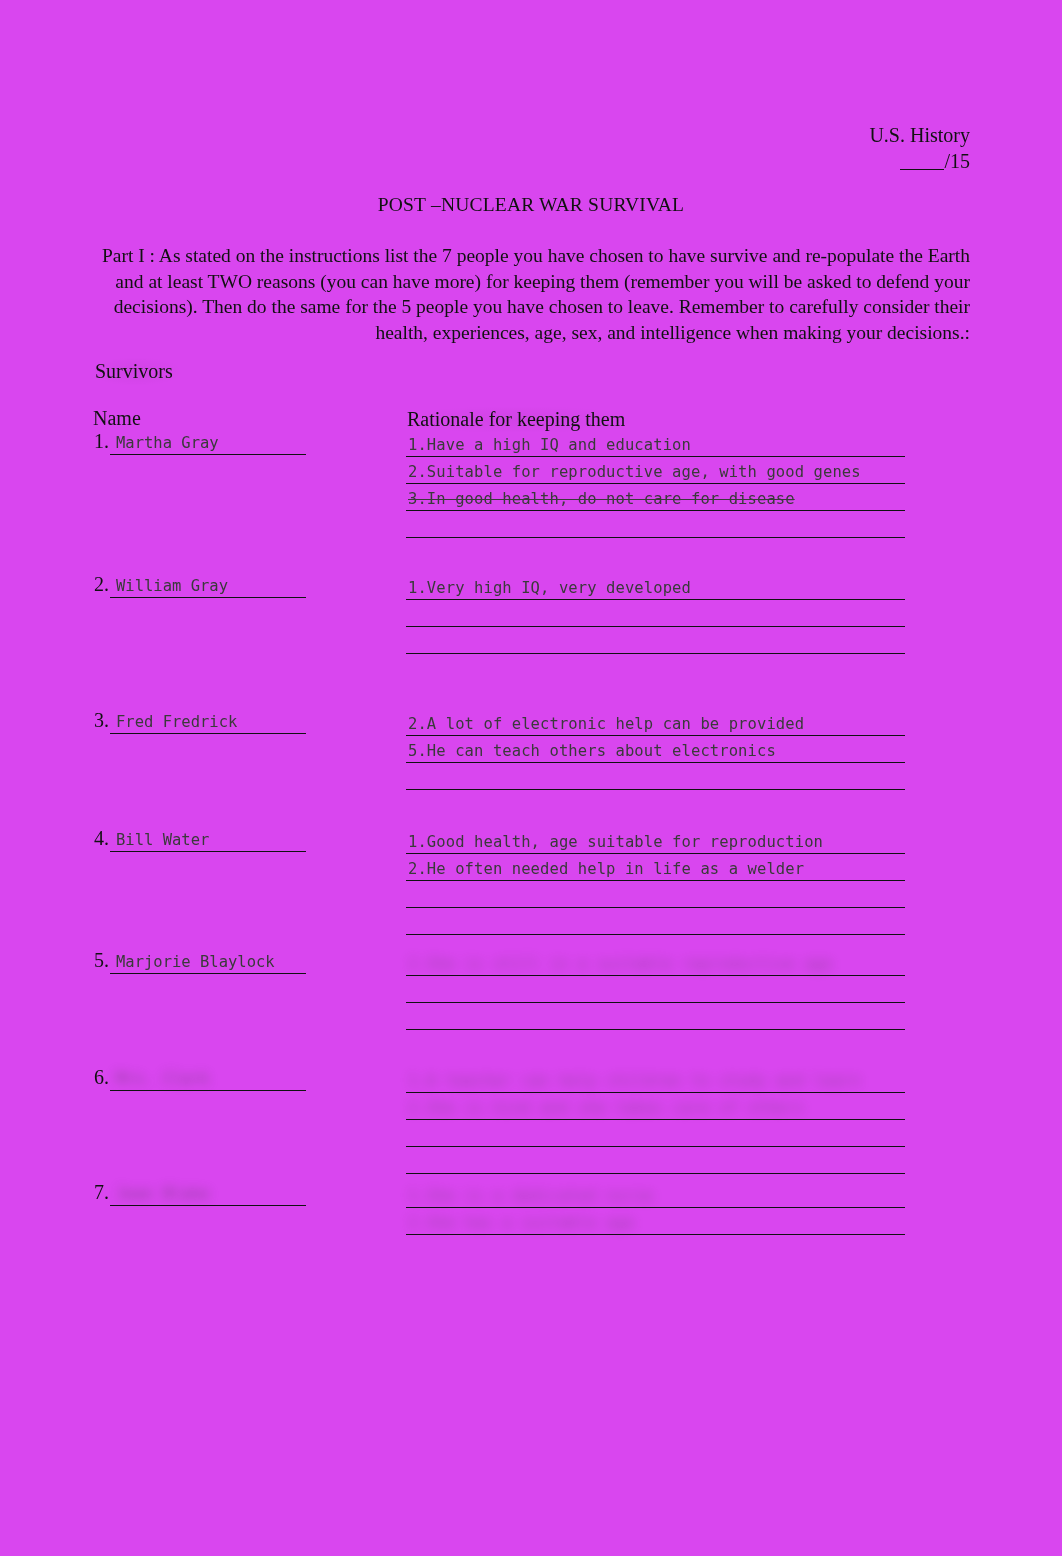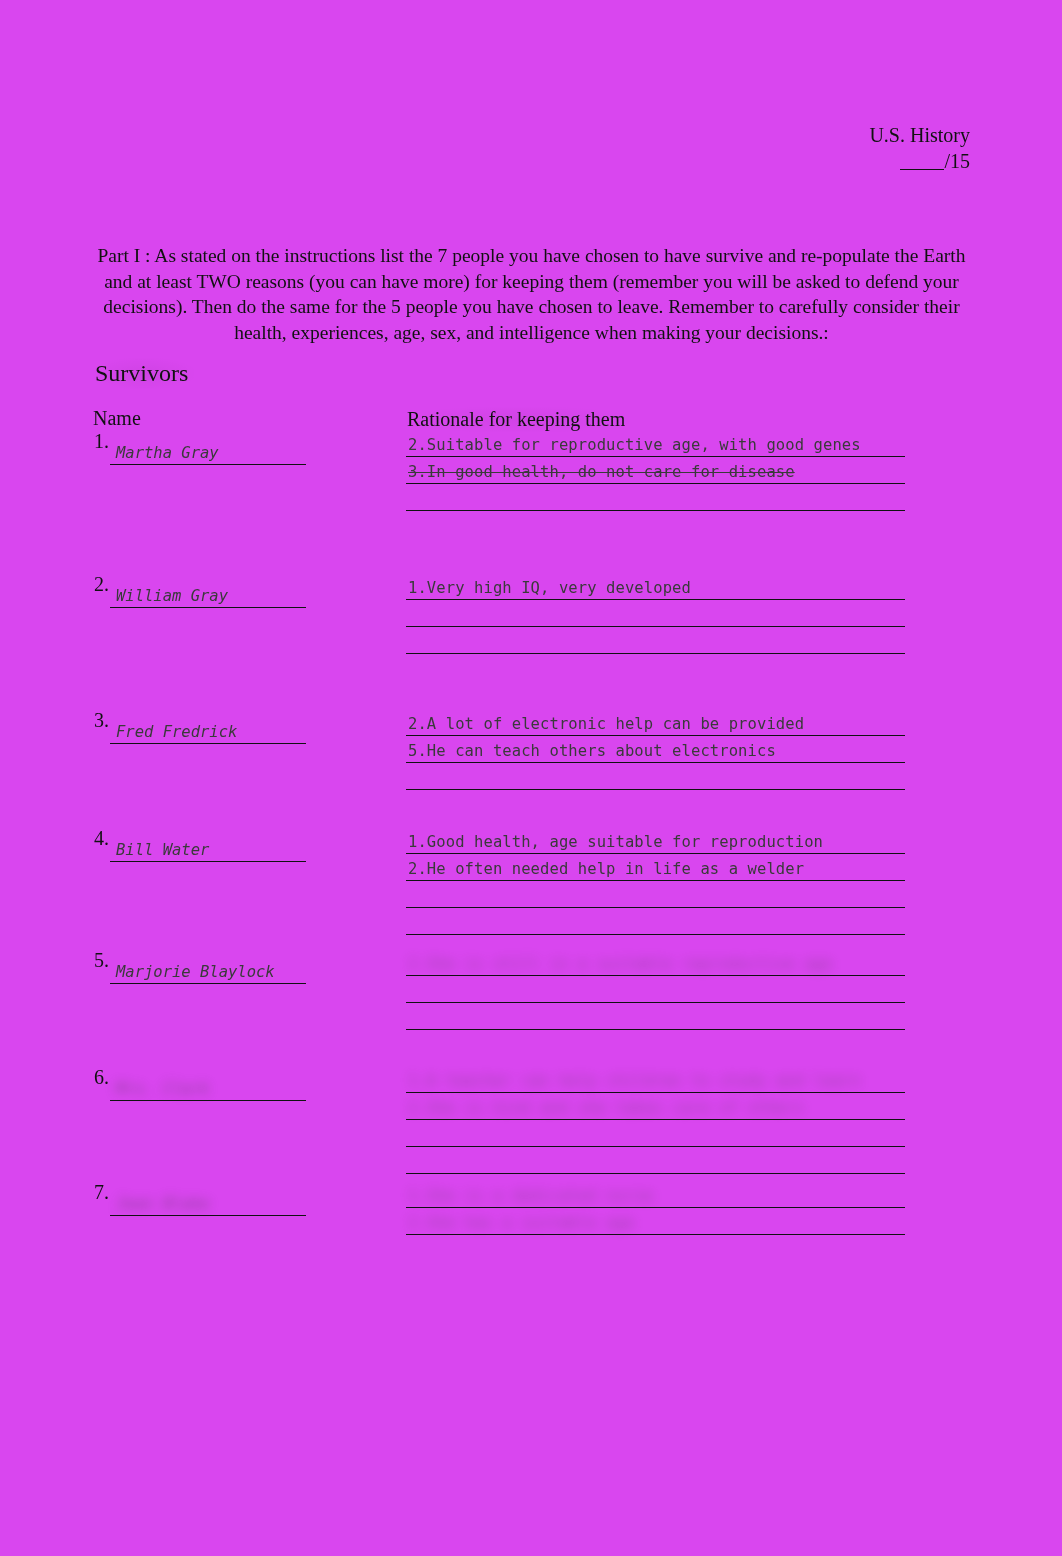--- a/index.html
+++ b/index.html
@@ -50,29 +50,29 @@
   }
 
   
   .instructions {
     position: absolute;
     top: 243px;
     left: 93px;
     width: 877px;
     font-size: 19.5px;
     line-height: 25.5px;
-    text-align: center;
+    text-align: right;
   }
 
   
   .section-heading {
     position: absolute;
     top: 358px;
     left: 93px;
-    font-size: 24px;
+    font-size: 20px;
     background: radial-gradient(ellipse at center, rgba(0,0,0,0.045) 0%, rgba(0,0,0,0.0) 78%);
     padding: 2px 6px 2px 2px;
   }
 
   
   .col-head-name {
     position: absolute;
     top: 407px;
     left: 93px;
     font-size: 20px;
@@ -95,25 +95,24 @@
   .entry-num {
     position: absolute;
     left: 94px;
     top: 0;
     font-size: 20px;
     line-height: 22px;
   }
   .name-slot {
     position: absolute;
     left: 110px;
-    top: 10px;
+    top: 0;
     width: 196px;
     height: 24px;
     border-bottom: 1.5px solid #111;
-    font-style: italic;
   }
   .name-slot .handwriting {
     position: absolute;
     left: 6px;
     bottom: 2px;
     font-family: "DejaVu Sans Mono", "Liberation Mono", monospace;
     font-size: 15.5px;
     color: #3a3a3a;
     white-space: nowrap;
   }
@@ -159,36 +158,40 @@
 </head>
 <body>
 
 <div class="page">
 
   <div class="header-block">
     <span class="course">U.S. History</span>
     <span class="score"><span class="blank"></span><span>/15</span></span>
   </div>
 
+  <div class="doc-title">POST –NUCLEAR WAR SURVIVAL</div>
 
   <div class="instructions">Part I : As stated on the instructions list the 7 people you have chosen to have survive and re-populate the Earth and at least TWO reasons (you can have more) for keeping them (remember you will be asked to defend your decisions). Then do the same for the 5 people you have chosen to leave. Remember to carefully consider their health, experiences, age, sex, and intelligence when making your decisions.:</div>
 
   <div class="section-heading">Survivors</div>
 
   <div class="col-head-name">Name</div>
   <div class="col-head-rationale">Rationale for keeping them</div>
 
   <div id="entries-root">
       <div class="entry" style="top: 430px;">
         <div class="entry-num">1.</div>
         <div class="name-slot">
           <span class="handwriting">Martha Gray</span>
         </div>
         <div class="rationale-group">
           <div class="r-line">
+            <span class="handwriting">1.Have a high IQ and education</span>
+          </div>
+          <div class="r-line">
             <span class="handwriting">2.Suitable for reproductive age, with good genes</span>
           </div>
           <div class="r-line struck">
             <span class="handwriting">3.In good health, do not care for disease</span>
           </div>
           <div class="r-line">
             <span class="handwriting"></span>
           </div>
         </div>
       </div>

